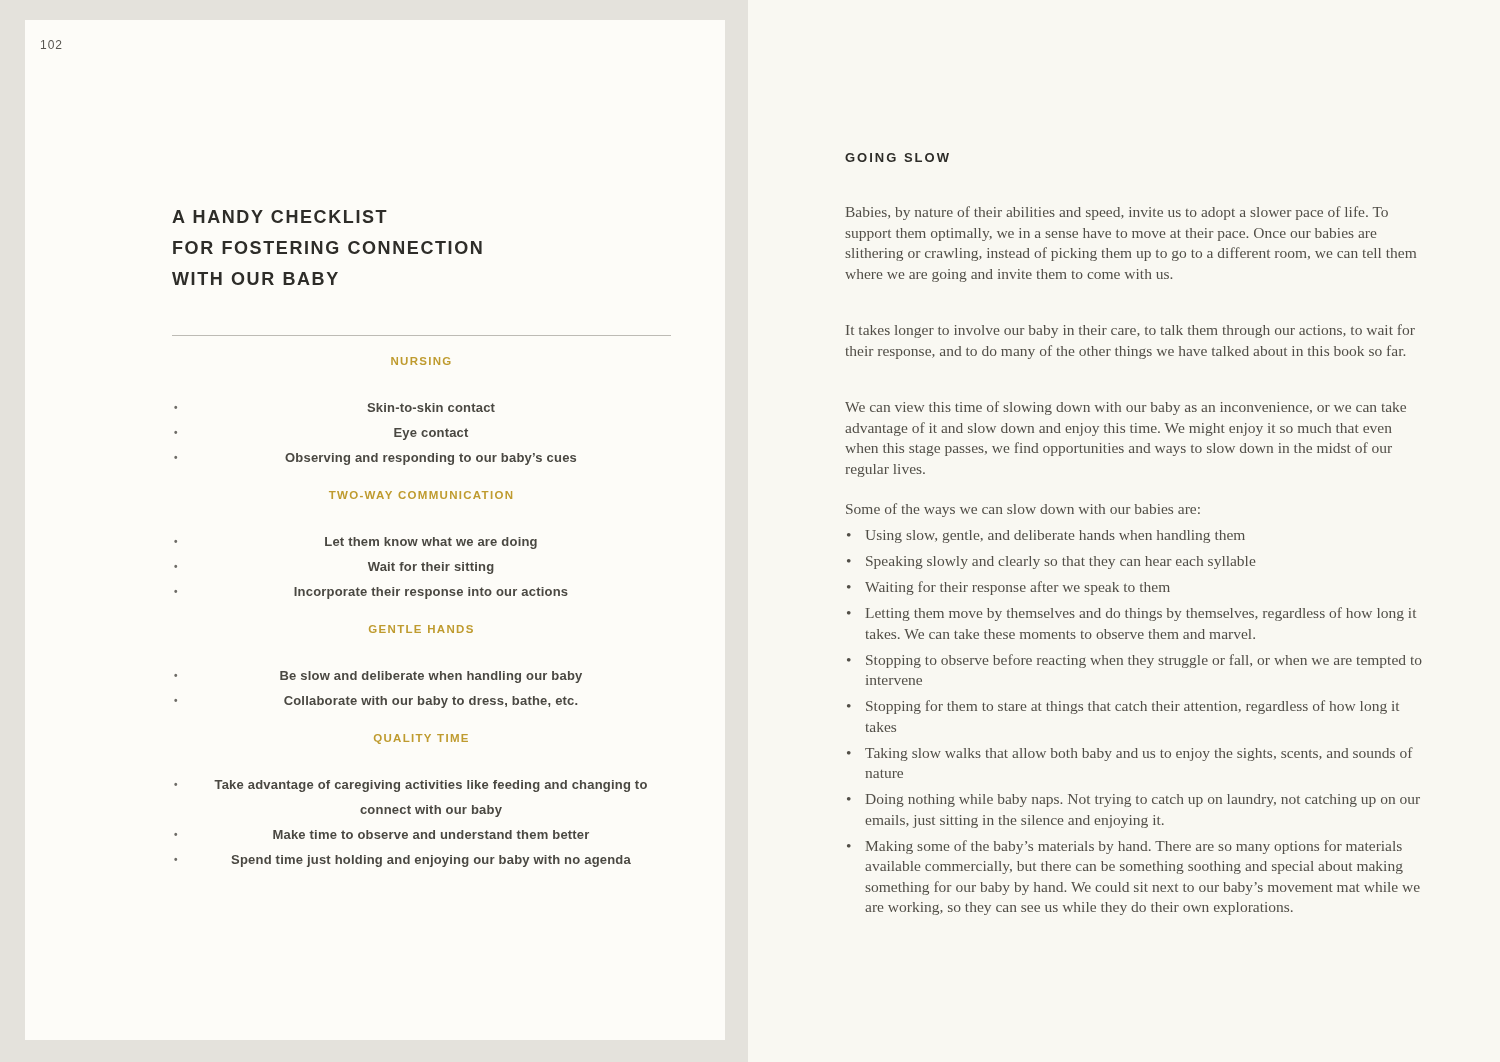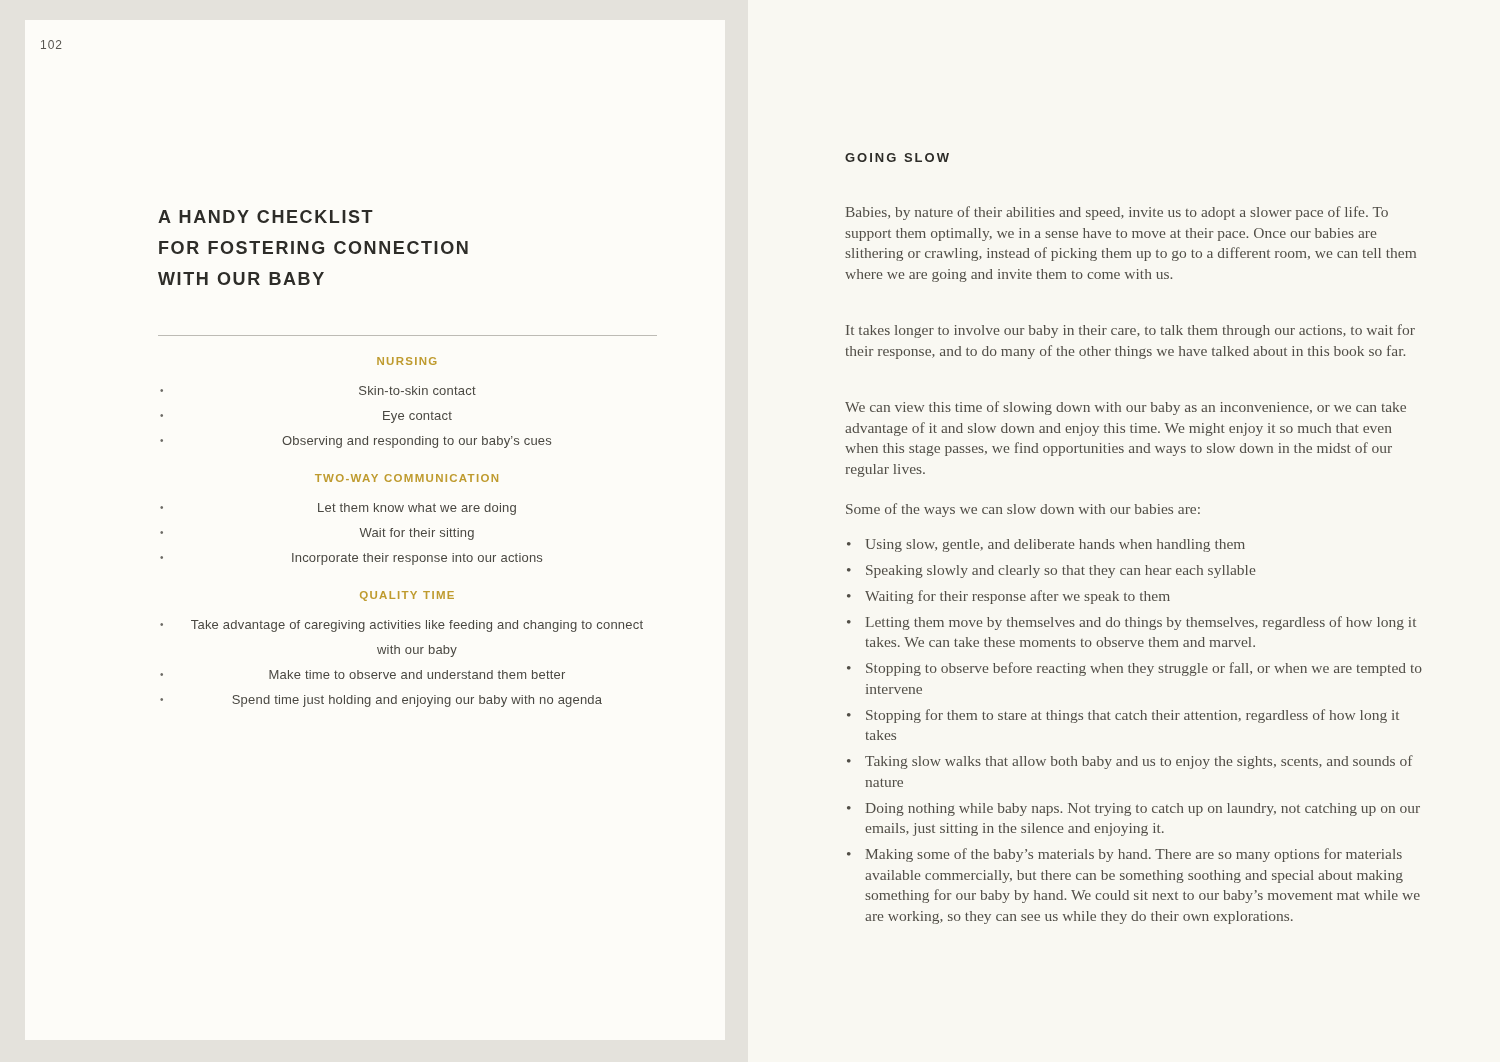--- a/index.html
+++ b/index.html
@@ -28,21 +28,21 @@
     font-size: 12px;
     letter-spacing: 1px;
     color: #57554f;
   }
   .left-page .pagenum { left: 15px; top: 18px; }
   .right-page .pagenum { right: 42px; top: 38px; }
 
   
   .left-content {
     position: absolute;
-    left: 133px; top: 0;
+    left: 147px; top: 0;
     width: 499px;
   }
   .checklist-title {
     margin-top: 182px;
     font-size: 18px;
     font-weight: bold;
     letter-spacing: 1.6px;
     line-height: 31px;
     color: #2e2d29;
   }
@@ -54,21 +54,21 @@
   }
   .cl-section { margin-top: 17px; text-align: center; }
   #sections { margin-top: 15px; }
   .cl-heading {
     font-size: 11.5px;
     font-weight: bold;
     letter-spacing: 1.3px;
     color: var(--accent, #bf9b2f);
     line-height: 16px;
   }
-  .cl-items { list-style: none; margin-top: 9px; }
+  .cl-items { list-style: none; margin-top: 26px; font-weight: bold; }
   .cl-items li {
     position: relative;
     padding-left: 19px;
     font-size: 13px;
     line-height: 25px;
     color: #4a4842;
     letter-spacing: 0.2px;
   }
   .cl-items li::before {
     content: "\2022";
@@ -97,21 +97,21 @@
     font-size: 15.5px;
     line-height: 20.5px;
     color: #514e47;
   }
   #paras { margin-top: 37px; font-family: Liberation Serif, serif; }
   #paras p { margin-top: 36px; }
   #paras p:first-child { margin-top: 0; }
   .list-intro { margin-top: 20px; }
   .rbullets {
     list-style: none;
-    margin-top: 14px;
+    margin-top: 5px;
   }
   .rbullets li {
     position: relative;
     padding-left: 20px;
     margin-top: 5.5px;
   }
   .rbullets li::before {
     content: "\2022";
     position: absolute;
     left: 1px;
@@ -142,20 +142,27 @@
         </div>
         <div class="cl-section">
           <div class="cl-heading">TWO-WAY COMMUNICATION</div>
           <ul class="cl-items">
             <li>Let them know what we are doing</li>
             <li>Wait for their sitting</li>
             <li>Incorporate their response into our actions</li>
           </ul>
         </div>
         <div class="cl-section">
+          <div class="cl-heading">GENTLE HANDS</div>
+          <ul class="cl-items">
+            <li>Be slow and deliberate when handling our baby</li>
+            <li>Collaborate with our baby to dress, bathe, etc.</li>
+          </ul>
+        </div>
+        <div class="cl-section">
           <div class="cl-heading">QUALITY TIME</div>
           <ul class="cl-items">
             <li>Take advantage of caregiving activities like feeding and changing to connect with our baby</li>
             <li>Make time to observe and understand them better</li>
             <li>Spend time just holding and enjoying our baby with no agenda</li>
           </ul>
         </div>
       </div>
   </div>
 </div>

